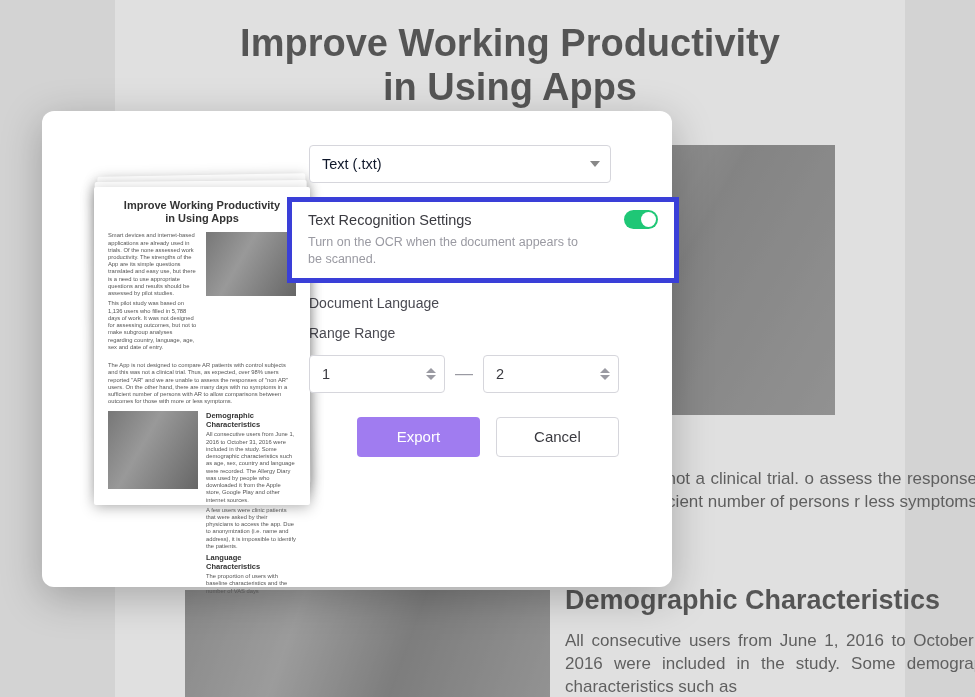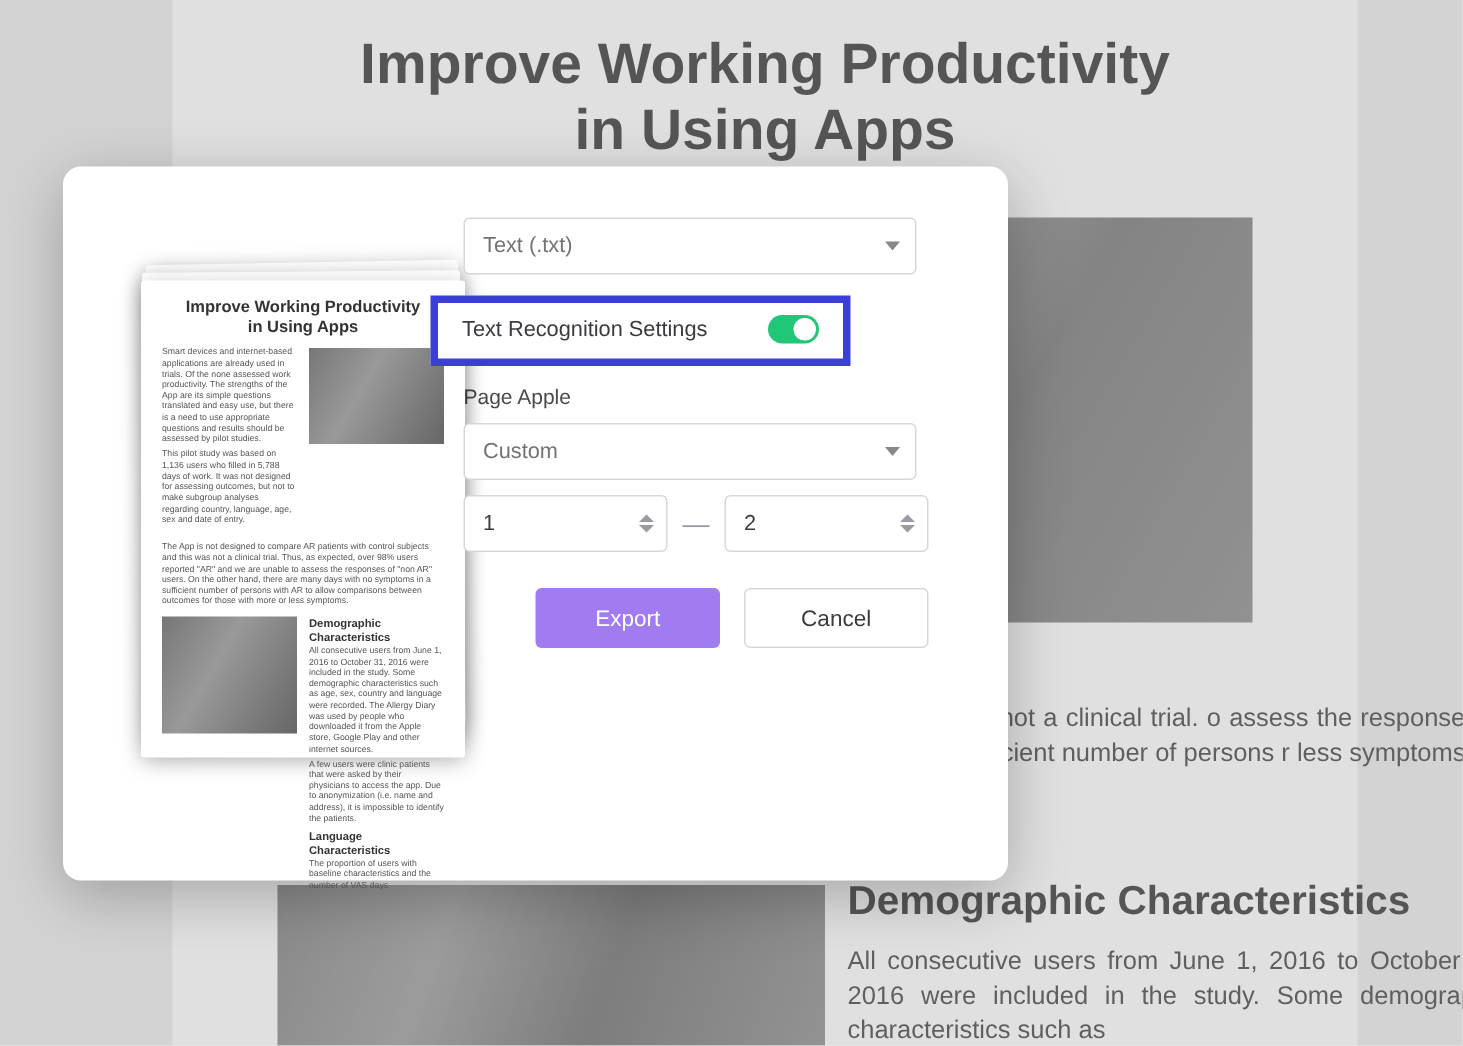--- a/index.html
+++ b/index.html
@@ -93,35 +93,35 @@
   }
   .label {
     font-size: 14px; color: #4a4a52; margin-bottom: 4px; margin-top: 4px;
   }
   .select {
     position: relative;
     width: 302px; height: 38px;
     border: 1px solid #d6d6dc; border-radius: 4px;
     display: flex; align-items: center;
     padding: 0 12px;
-    font-size: 14.5px; color: #737373;
+    font-size: 14.5px; color: #0f172a;
     background: #fff;
   }
   .select-caret {
     position: absolute; right: 10px; top: 50%; transform: translateY(-50%);
     width: 0; height: 0;
     border-left: 5px solid transparent;
     border-right: 5px solid transparent;
     border-top: 6px solid #888;
   }
 
   .highlight-box {
     position: relative;
     margin-left: -22px;
-    width: 280px;
+    width: 392px;
     border: 5px solid #3a3fd8;
     background: #fff;
     padding: 8px 16px 10px 16px;
     margin-top: 8px; margin-bottom: 2px;
   }
   .ocr-row { display: flex; align-items: center; justify-content: space-between; }
   .ocr-title { font-size: 14.5px; color: #3a3a40; }
   .ocr-desc { font-size: 12.5px; color: #9a9aa2; margin-top: 5px; max-width: 270px; line-height: 1.35; }
   .toggle {
     width: 34px; height: 19px; border-radius: 10px;
@@ -220,28 +220,26 @@
     <div class="select">
       <span>Text (.txt)</span>
       <span class="select-caret"></span>
     </div>
 
     <div class="highlight-box">
       <div class="ocr-row">
         <span class="ocr-title">Text Recognition Settings</span>
         <div class="toggle"></div>
       </div>
-    </div>
-
-
-    <div class="label">Page Apple</div>
-    <div class="select">
-      <span>Custom</span>
-      <span class="select-caret"></span>
-    </div>
+      <div class="ocr-desc">Turn on the OCR when the document appears to be scanned.</div>
+    </div>
+
+    <div class="label">Document Language</div>
+
+    <div class="label">Range Range</div>
 
     <div class="range-row">
       <div class="numfield">
         <span>1</span>
         <div class="stepper">
           <div class="up"></div>
           <div class="down"></div>
         </div>
       </div>
       <span class="dash">—</span>

